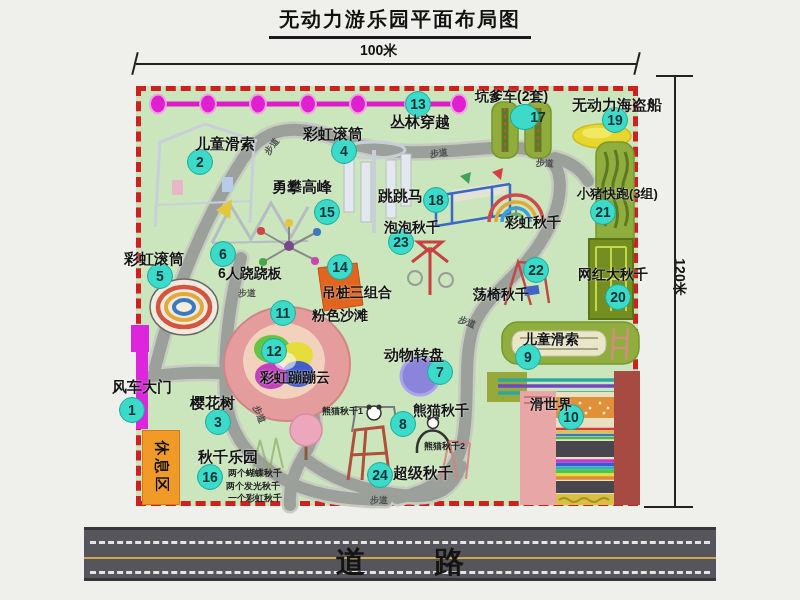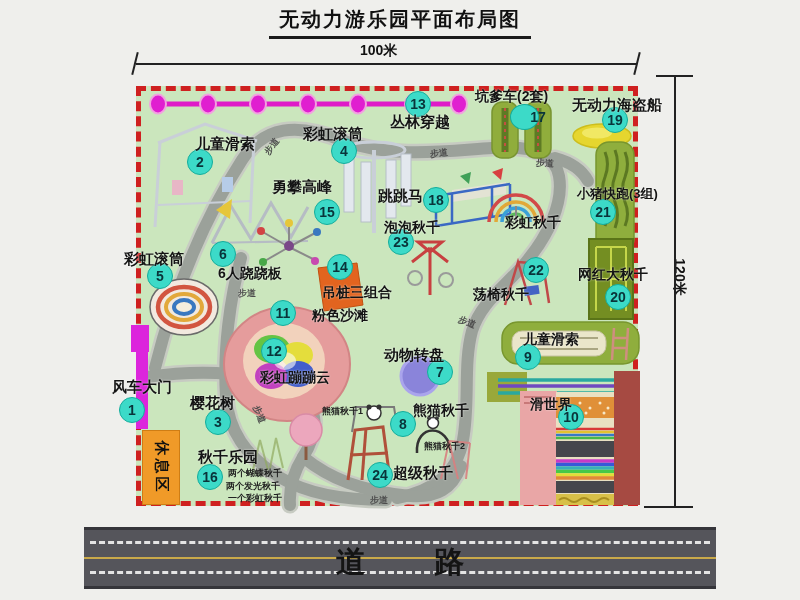--- a/index.html
+++ b/index.html
@@ -18,21 +18,21 @@
   .wm-phone{position:absolute;left:172px;top:295px;font-size:37px;font-weight:bold;color:rgba(244,146,104,0.55);z-index:6;white-space:nowrap;}
   .dim-h-line{position:absolute;left:136px;top:63px;width:501px;height:0;border-top:2px solid #222;z-index:3;}
   .dim-h-label{position:absolute;left:360px;top:42px;font-size:14px;font-weight:bold;color:#111;z-index:3;}
   .dim-v-line{position:absolute;left:674px;top:76px;width:0;height:431px;border-left:2px solid #222;z-index:3;}
   .dim-v-label{position:absolute;left:660px;top:268px;font-size:14px;font-weight:bold;color:#111;transform:rotate(90deg);z-index:3;white-space:nowrap;}
   .tick{position:absolute;background:#222;z-index:3;}
   .tick.tl{left:134px;top:52px;width:2px;height:23px;transform:rotate(14deg);}
   .tick.tr{left:636px;top:52px;width:2px;height:23px;transform:rotate(14deg);}
   .tick.vt{left:656px;top:75px;width:37px;height:2px;}
   .tick.vb{left:644px;top:506px;width:49px;height:2px;}
-  .road{position:absolute;left:84px;top:527px;width:632px;height:62px;background:#55555b;border-top:3px solid #35353a;border-bottom:3px solid #35353a;box-sizing:border-box;z-index:1;}
+  .road{position:absolute;left:84px;top:527px;width:632px;height:54px;background:#55555b;border-top:3px solid #35353a;border-bottom:3px solid #35353a;box-sizing:border-box;z-index:1;}
   .road-dash{position:absolute;left:6px;right:6px;height:0;border-top:3px dashed #e4e4e4;}
   .road-dash.top{top:11px;} .road-dash.bot{top:41px;}
   .road-yellow{position:absolute;left:0;right:0;top:27px;height:2px;background:#c9a94a;}
   .road-label{position:absolute;width:100%;text-align:center;top:12px;font-size:30px;font-weight:bold;color:#141414;word-spacing:60px;z-index:2;}
 </style>
 </head>
 <body>
 
 <div class="canvas">
 

